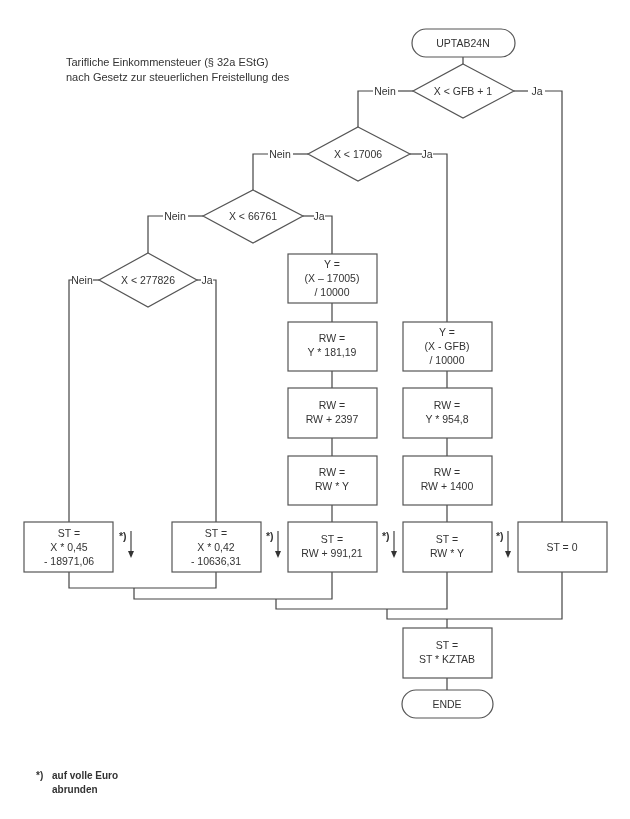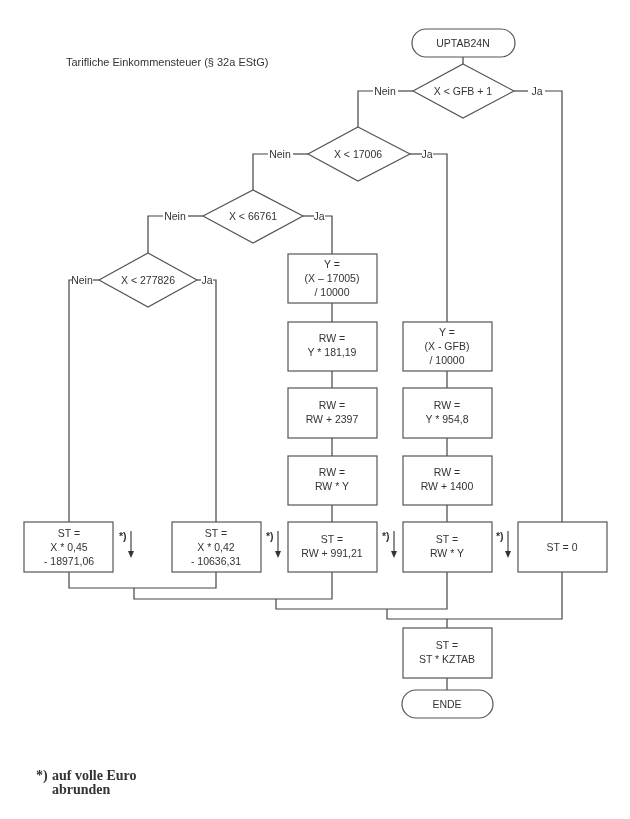--- a/index.html
+++ b/index.html
@@ -4,29 +4,30 @@
 <style>
   html, body { margin: 0; padding: 0; background: #ffffff; }
   body { width: 630px; height: 819px; position: relative; overflow: hidden;
          font-family: "Liberation Sans", "DejaVu Sans", sans-serif; color: #333; }
   #title { position: absolute; left: 66px; top: 15px; font-size: 11px; line-height: 15px; color: #333; margin-top: 40px; }
   #title div { white-space: nowrap; }
   svg#flow { position: absolute; left: 0; top: 0; }
   svg#flow text { font-family: "Liberation Sans", "DejaVu Sans", sans-serif; font-size: 10.5px; fill: #333; }
   .ln { stroke: #444; stroke-width: 1.2; fill: none; }
   .shape { stroke: #555; stroke-width: 1.2; fill: #fff; }
-  #footnote { position: absolute; left: 36px; top: 769px; font-size: 14px; font-weight: bold; line-height: 14px; color: #333; font-family: Liberation Serif, serif; }
+  #footnote { position: absolute; left: 36px; top: 769px; font-size: 10px; font-weight: bold; line-height: 14px; color: #333; }
   #footnote .mark { display: inline-block; width: 16px; }
   #footnote .l2 { padding-left: 16px; }
 </style>
 </head>
 <body>
 
 <div id="title">
   <div>Tarifliche Einkommensteuer (§ 32a EStG)</div>
+  <div>nach Gesetz zur steuerlichen Freistellung des</div>
 </div>
 
 <svg id="flow" width="630" height="819" viewBox="0 0 630 819">
 
   <g>
 
     <line class="ln" x1="463" y1="57" x2="463" y2="64"></line>
 
     <polyline class="ln" points="413,91 398,91"></polyline>
     <polyline class="ln" points="373,91 358,91 358,127"></polyline>

